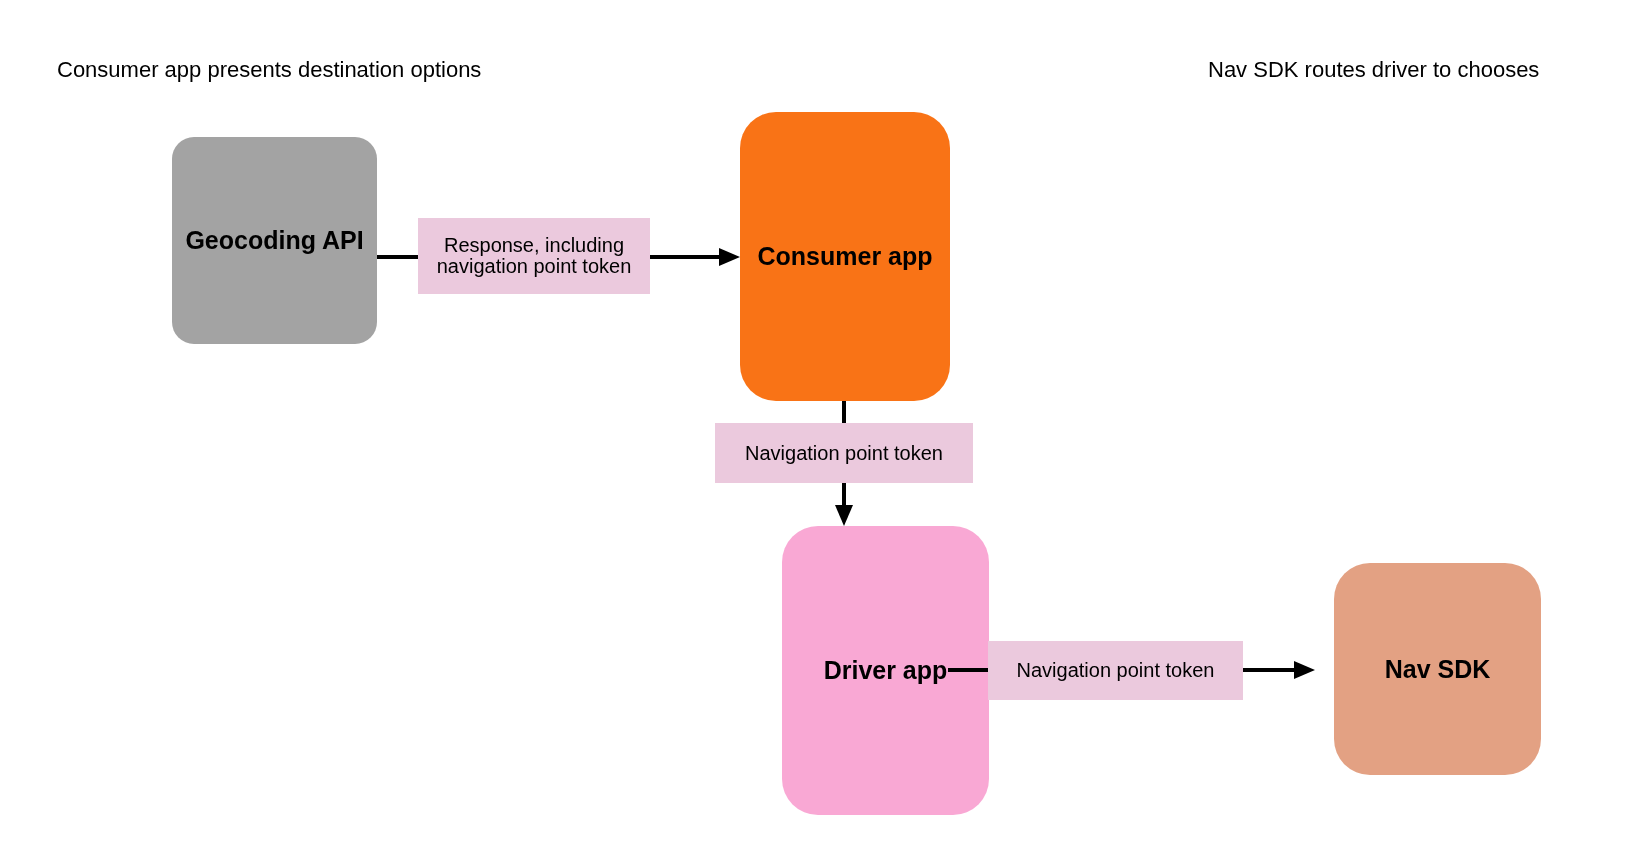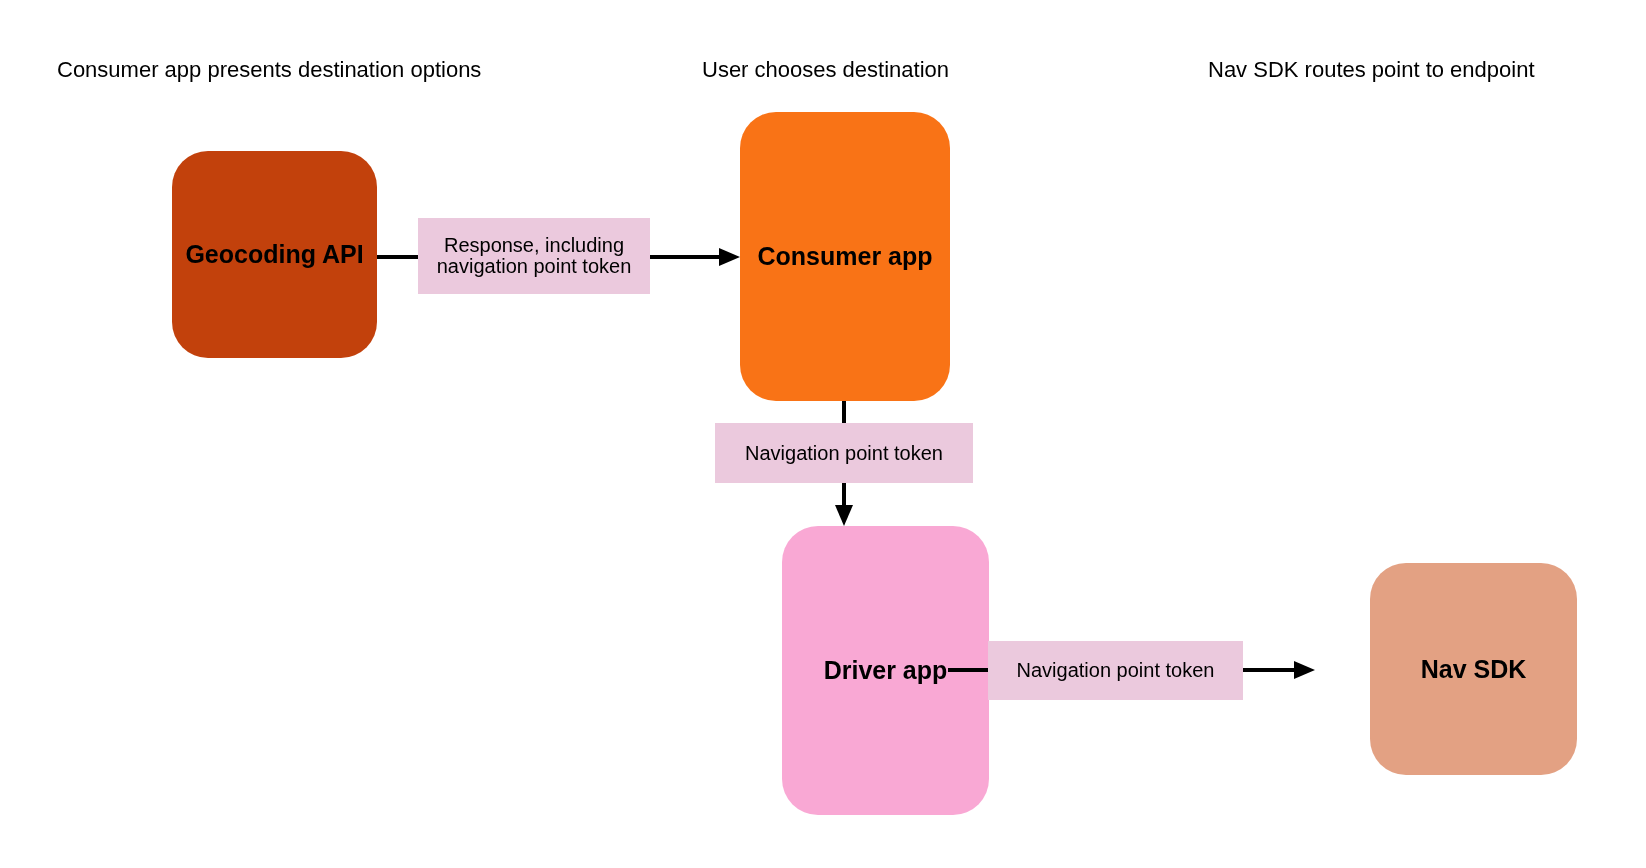--- a/index.html
+++ b/index.html
@@ -77,36 +77,35 @@
     border-right: 9px solid transparent;
     border-top: 21px solid #000000;
   }
 </style>
 </head>
 <body>
 
 <div class="canvas">
 
   <div class="col-header" style="left:57px;">Consumer app presents destination options</div>
-  <div class="col-header" style="left:702px;">User chooses destination</div>
-  <div class="col-header" style="left:1208px;">Nav SDK routes point to endpoint</div>
+  <div class="col-header" style="left:1208px;">Nav SDK routes driver to chooses</div>
 
-  <div class="node" style="left: 172px; top: 151px; width: 205px; height: 207px; background: #c2410c;">
+  <div class="node" style="left: 172px; top: 137px; width: 205px; height: 207px; background: #a3a3a3; border-radius: 22px;">
     <span class="label-text">Geocoding API</span>
   </div>
 
   <div class="node" style="left: 740px; top: 112px; width: 210px; height: 289px; background: #f97316;">
     <span class="label-text">Consumer app</span>
   </div>
 
   <div class="node" style="left: 782px; top: 526px; width: 207px; height: 289px; background: #f9a8d4;">
     <span class="label-text">Driver app</span>
   </div>
 
-  <div class="node" style="left: 1370px; top: 563px; width: 207px; height: 212px; background: rgb(227, 161, 131);">
+  <div class="node" style="left: 1334px; top: 563px; width: 207px; height: 212px; background: rgb(227, 161, 131);">
     <span class="label-text">Nav SDK</span>
   </div>
 
   <div class="hline" style="left:377px; top:255px; width:41px;"></div>
   <div class="edge-label" style="left: 418px; top: 218px; width: 232px; height: 76px; background: rgb(235, 201, 221);">
     <span class="label-text label-narrow">Response, including navigation point token</span>
   </div>
   <div class="hline" style="left:650px; top:255px; width:72px;"></div>
   <div class="arrowhead-right" style="left:719px; top:248px;"></div>
 

